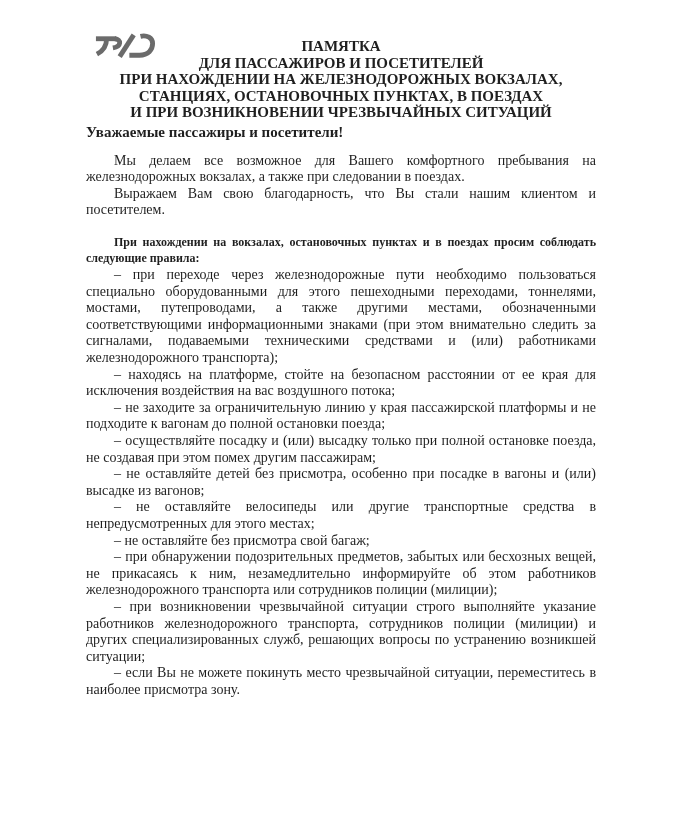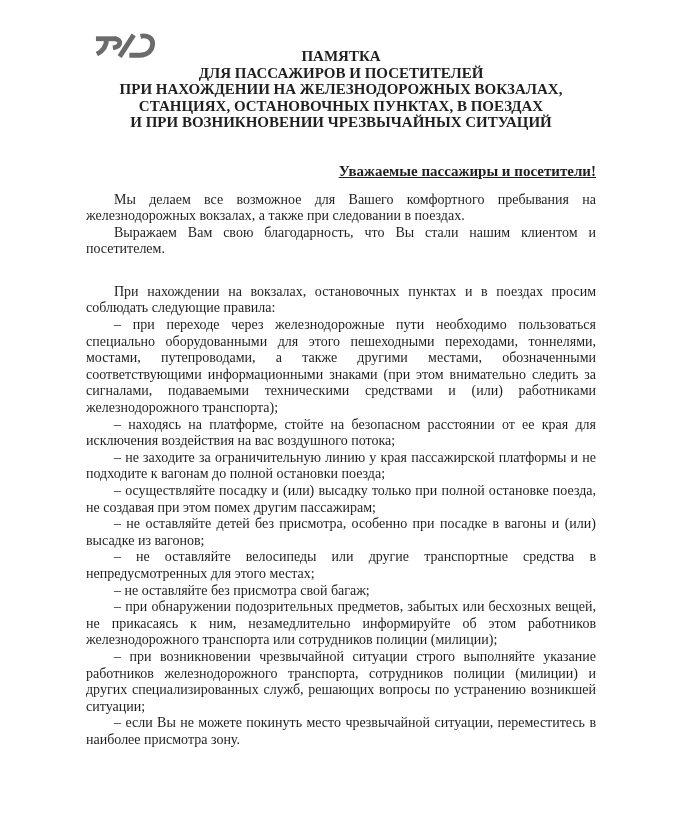--- a/index.html
+++ b/index.html
@@ -16,52 +16,51 @@
   .logo {
     position: absolute;
     left: 94px;
     top: 31px;
     width: 62px;
     height: 30px;
   }
   .content {
     position: absolute;
     left: 86px;
-    top: 48px;
+    top: 38px;
     width: 510px;
   }
   .title-block {
     text-align: center;
     font-weight: bold;
     font-size: 15px;
     line-height: 16.5px;
   }
   .title-line { display: block; }
   .greeting {
-    margin-top: 32px;
-    text-align: right;
+    margin-top: 3px;
+    text-align: left;
     font-weight: bold;
     font-size: 15px;
     line-height: 17px;
-    text-decoration: underline;
   }
   .intro-block { margin-top: 12px; }
   p.body-para {
     margin: 0;
     text-align: justify;
     text-indent: 28px;
     font-size: 14px;
     line-height: 16.6px;
   }
   p.rules-intro {
-    margin: 26px 0 0 0;
-    font-weight: normal;
+    margin: 15px 0 0 0;
+    font-weight: bold;
     text-align: justify;
     text-indent: 28px;
-    font-size: 14px;
+    font-size: 12px;
     line-height: 16.6px;
   }
   .rules-list { margin: 0; }
 </style>
 </head>
 <body>
 
 <div class="page">
 
   <svg class="logo" viewBox="0 0 64 30" aria-hidden="true">

